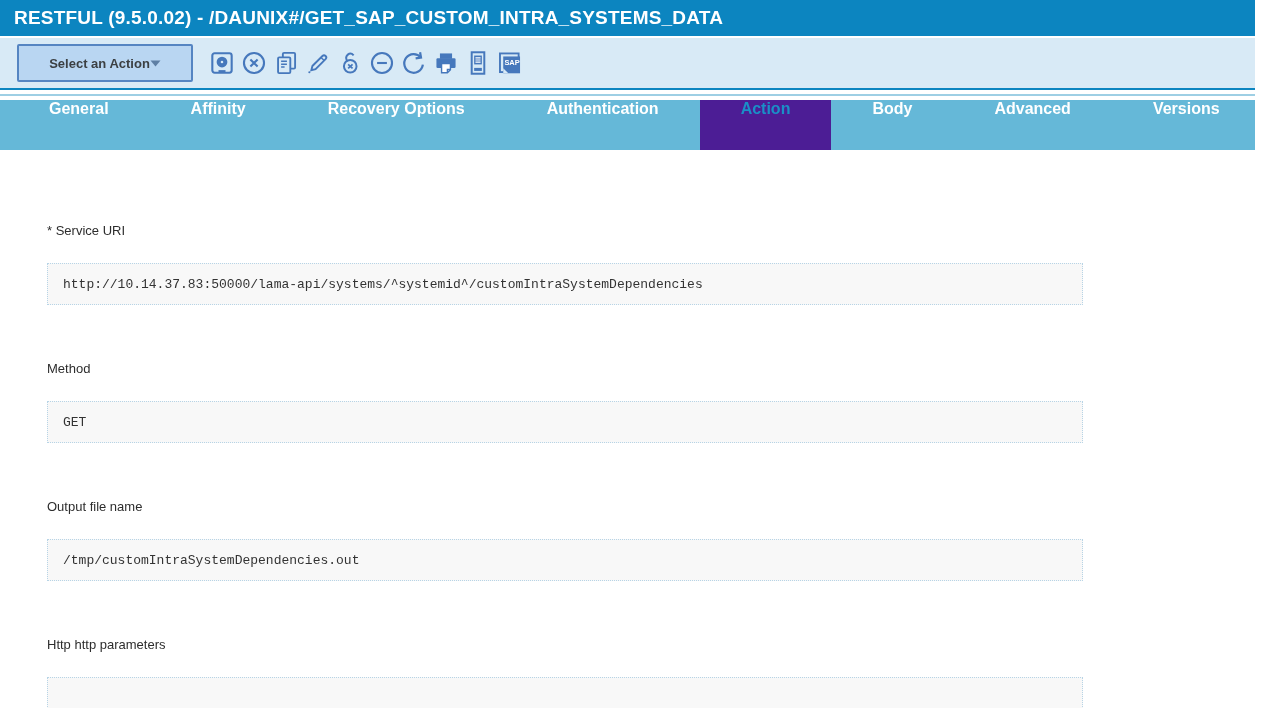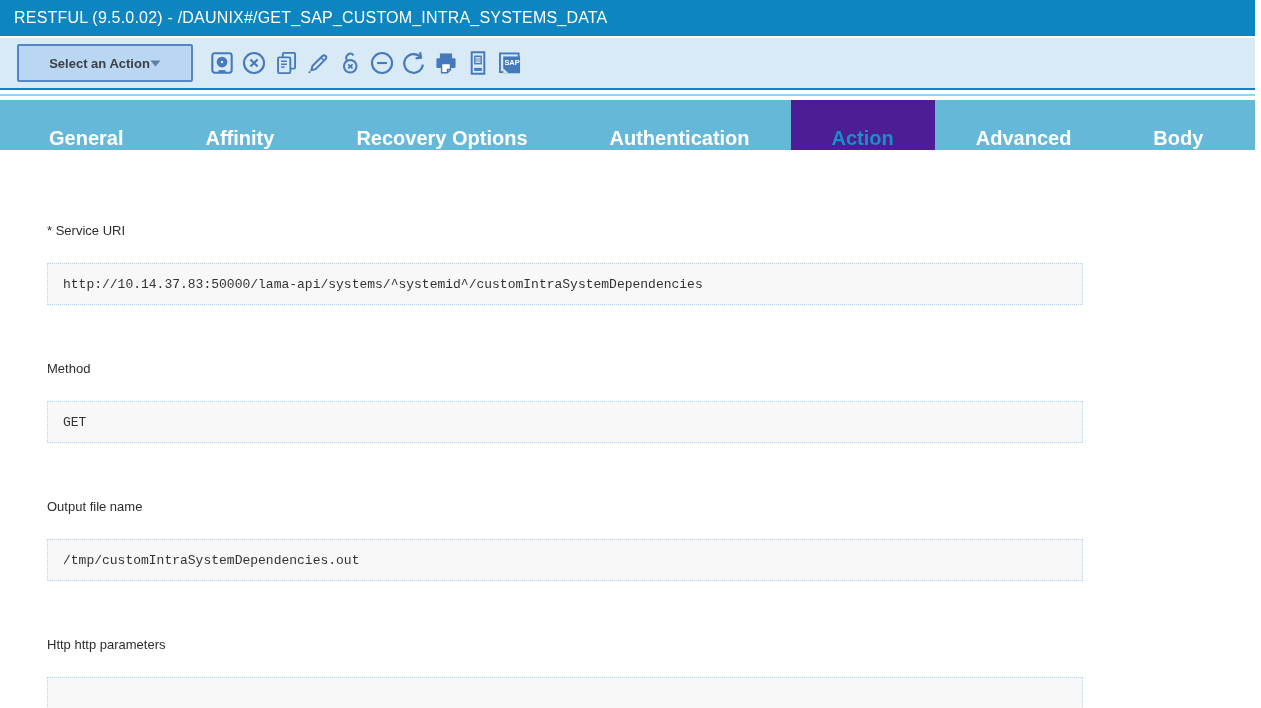--- a/index.html
+++ b/index.html
@@ -2,21 +2,21 @@
 <html><head>
 <meta charset="utf-8">
 <style>
   * { box-sizing: border-box; margin: 0; padding: 0; }
   html, body { width: 1261px; height: 708px; background: #ffffff; overflow: hidden;
     font-family: "Liberation Sans", "DejaVu Sans", sans-serif; }
 
   
   .titlebar { width: 1255px; height: 36px; background: #0c85c0; display: flex;
     align-items: center; padding-left: 14px; }
-  .titlebar .title { color: #ffffff; font-size: 16px; font-weight: normal; letter-spacing: .2px; }
+  .titlebar .title { color: #ffffff; font-size: 19px; font-weight: bold; letter-spacing: .2px; }
 
   
   .titlebar-gap { width: 1255px; height: 2px; background: #ffffff; }
   .toolbar { width: 1255px; height: 52px; background: #d8eaf6;
     border-bottom: 2px solid #0c85c0; display: flex; align-items: center; }
   .action-btn { margin-left: 17px; width: 176px; height: 38px; background: #b9d6f2;
     border: 2px solid #5585c2; border-radius: 2px; display: flex; align-items: center;
     justify-content: center; cursor: pointer; }
   .action-btn .lbl { font-size: 13px; font-weight: bold; color: #3c4043; }
   .tool-icons { display: flex; align-items: center; margin-left: 14px; gap: 2px; }
@@ -24,22 +24,22 @@
     justify-content: center; cursor: pointer; }
   .tool-btn svg { width: 28px; height: 28px; display: block; }
 
   
   .sep-gap { width: 1255px; height: 4px; background: #ffffff; }
   .sep-line { width: 1255px; height: 2px; background: #9ecfe4; }
 
   
   .tabbar { width: 1255px; height: 50px; background: #65b8d8; display: flex;
     padding-left: 8px; }
-  .tab { padding: 0 41px; display: flex; align-items: flex-end; white-space: nowrap;
-    font-size: 20px; font-weight: bold; color: #ffffff; cursor: pointer; }
+  .tab { padding: 0 41px; display: flex; align-items: flex-start; white-space: nowrap;
+    font-size: 16px; font-weight: bold; color: #ffffff; cursor: pointer; }
   .tab.active { background: #4c1d95; color: #1a8fc7; }
 
   
   .content { padding: 52px 0 0 47px; background: #ffffff; margin-top: 21px; }
   .fgroup { width: 1036px; margin-bottom: 56px; }
   .flabel { font-size: 13px; color: #2d2d2d; margin-bottom: 25px; }
   .ffield { height: 42px; background: #f8f8f8; border: 1px dotted #b7d4e6;
     display: flex; align-items: center; padding-left: 15px; font-size: 13px;
     color: #333333; cursor: text; font-family: Liberation Mono, monospace; }
   .fgroup.last { margin-bottom: 0; }
@@ -162,24 +162,24 @@
   <div class="tab">
       <span>Recovery Options</span>
     </div>
   <div class="tab">
       <span>Authentication</span>
     </div>
   <div class="tab active">
       <span>Action</span>
     </div>
   <div class="tab">
+      <span>Body</span>
+    </div>
+  <div class="tab">
       <span>Advanced</span>
-    </div>
-  <div class="tab">
-      <span>Body</span>
     </div>
   <div class="tab">
       <span>Versions</span>
     </div>
 </div>
 
 <div class="content">
 
   <div class="fgroup">
     <div class="flabel">* Service URI</div>

